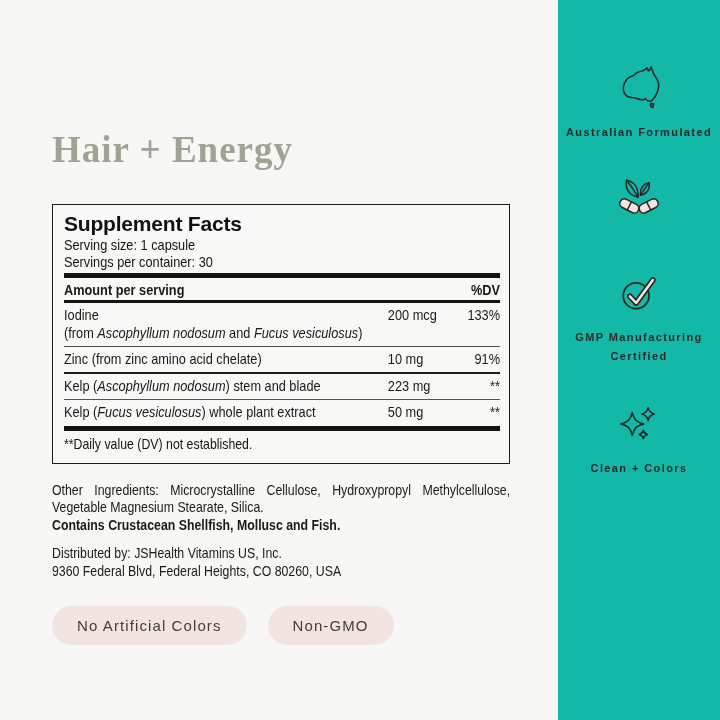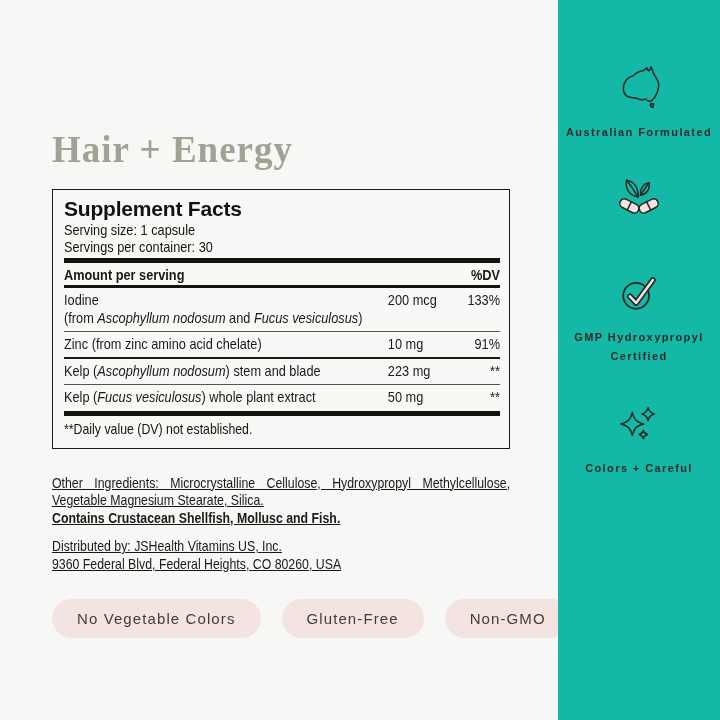--- a/index.html
+++ b/index.html
@@ -19,21 +19,21 @@
     font-family:"Liberation Serif","DejaVu Serif",serif;
     font-weight:700;
     font-size:37px;
     line-height:44px;
     letter-spacing:1px;
     color:#a2a294;
   }
 
   
   .facts-box {
-    margin-top:17px;
+    margin-top:32px;
     border:1.7px solid #1b1b19;
     padding:7px 10px 9px 11px;
     background:#f8f9f7;
   }
   .sf-title { font-size:21px; font-weight:700; letter-spacing:-0.2px; color:#111; }
   
   .condense { width:513px; transform:scaleX(0.85); transform-origin:0 0; }
   .sf-line { font-size:15px; line-height:17px; color:#15150f; }
   .bar-thick { height:5px; background:#131310; margin-top:3px; }
   .sf-grid { display:grid; grid-template-columns:1fr 79px 53px; align-items:start; }
@@ -41,21 +41,21 @@
   .sf-header .dv { text-align:right; }
   .row { padding:3px 0 4px; font-size:15px; line-height:18px; }
   .row .dv { text-align:right; }
   .sep-thin  { border-bottom:1.4px solid #55554f; }
   .sep-mid   { border-bottom:2px solid #1b1b17; }
   .subname { grid-column:1 / span 3; font-size:15px; line-height:18px; }
   .bar-thick2 { height:4.5px; background:#131310; margin-top:1px; }
   .footnote { font-size:14.5px; padding-top:5px; padding-bottom:2px; color:#15150f; }
 
   
-  .details { margin-top:26px;text-decoration:underline; }
+  .details { margin-top:18px; }
   .condense-d { width:539px; transform:scaleX(0.85); transform-origin:0 0; }
   .para { font-size:14.5px; line-height:17.5px; color:#1a1a17; }
   .justify { text-align:justify; }
   .bold { font-weight:700; }
   .distributor { margin-top:11px; }
 
   
   .pills { display:flex; gap:21px; margin-top:26px; }
   .pill {
     background:#f3e4e2;
@@ -148,22 +148,21 @@
         <div class="para justify">Other Ingredients: Microcrystalline Cellulose, Hydroxypropyl Methylcellulose, Vegetable Magnesium Stearate, Silica.</div>
         <div class="para bold">Contains Crustacean Shellfish, Mollusc and Fish.</div>
         <div class="distributor">
           <div class="para">Distributed by: JSHealth Vitamins US, Inc.</div>
           <div class="para">9360 Federal Blvd, Federal Heights, CO 80260, USA</div>
         </div>
       </div>
     </div>
 
     <div class="pills">
-      <div class="pill">No Vegetable Colors</div>
-      <div class="pill">Gluten-Free</div>
+      <div class="pill">No Artificial Colors</div>
       <div class="pill">Non-GMO</div>
     </div>
   </div>
 
   <div class="sidebar">
 
     <div class="badge">
       <div class="badge-icon">
         <svg width="47" height="47" viewBox="0 0 48 48" fill="none" stroke="#2b2622" stroke-width="1.6" stroke-linecap="round" stroke-linejoin="round">
           <path d="M36 4 L38 10 C40 14 43 17 43.5 21 C44 26 42 31 39.5 35 L36.5 38.5 C34 40 31.5 38.5 30.5 36.5 C28.5 38 24.5 37.5 21.5 36.2 C17.5 35 12.5 36 10 33 C7.5 30 7 25 8.5 21 C10 17 13.5 14 17.5 13 L20.5 10.5 C23.5 8 26.5 9 29 7 L31.5 5 C32.5 8 33.5 9 34.5 6.5 Z"></path>
@@ -193,29 +192,29 @@
     </div>
 
     <div class="badge">
       <div class="badge-icon">
         <svg width="46" height="46" viewBox="0 0 48 48" fill="none" stroke-linecap="round" stroke-linejoin="round">
           <circle cx="21" cy="28" r="13.5" stroke="#2b2622" stroke-width="1.8"></circle>
           <path d="M14.5 28.5 L21 35.5 L38.5 11.5" stroke="#2b2622" stroke-width="6"></path>
           <path d="M14.5 28.5 L21 35.5 L38.5 11.5" stroke="#f1e4e1" stroke-width="2.6"></path>
         </svg>
       </div>
-      <div class="badge-label">GMP Hydroxypropyl Certified</div>
+      <div class="badge-label">GMP Manufacturing Certified</div>
     </div>
 
 
     <div class="badge">
       <div class="badge-icon">
         <svg width="46" height="46" viewBox="0 0 48 48" fill="none" stroke="#2b2622" stroke-width="1.6" stroke-linejoin="round">
           <path d="M17 13 C18.6 20.4 21.6 23.4 29 25 C21.6 26.6 18.6 29.6 17 37 C15.4 29.6 12.4 26.6 5 25 C12.4 23.4 15.4 20.4 17 13 Z"></path>
           <path d="M33.5 8 C34.4 12.1 36.1 13.8 40 14.7 C36.1 15.6 34.4 17.3 33.5 21.4 C32.6 17.3 30.9 15.6 27 14.7 C30.9 13.8 32.6 12.1 33.5 8 Z"></path>
           <path d="M28.5 31.5 C29.1 34.2 30.2 35.3 32.8 35.9 C30.2 36.5 29.1 37.6 28.5 40.3 C27.9 37.6 26.8 36.5 24.2 35.9 C26.8 35.3 27.9 34.2 28.5 31.5 Z"></path>
         </svg>
       </div>
-      <div class="badge-label">Colors + Careful</div>
+      <div class="badge-label">Clean + Colors</div>
     </div>
 
   </div>
 </div>
 
 </body></html>

